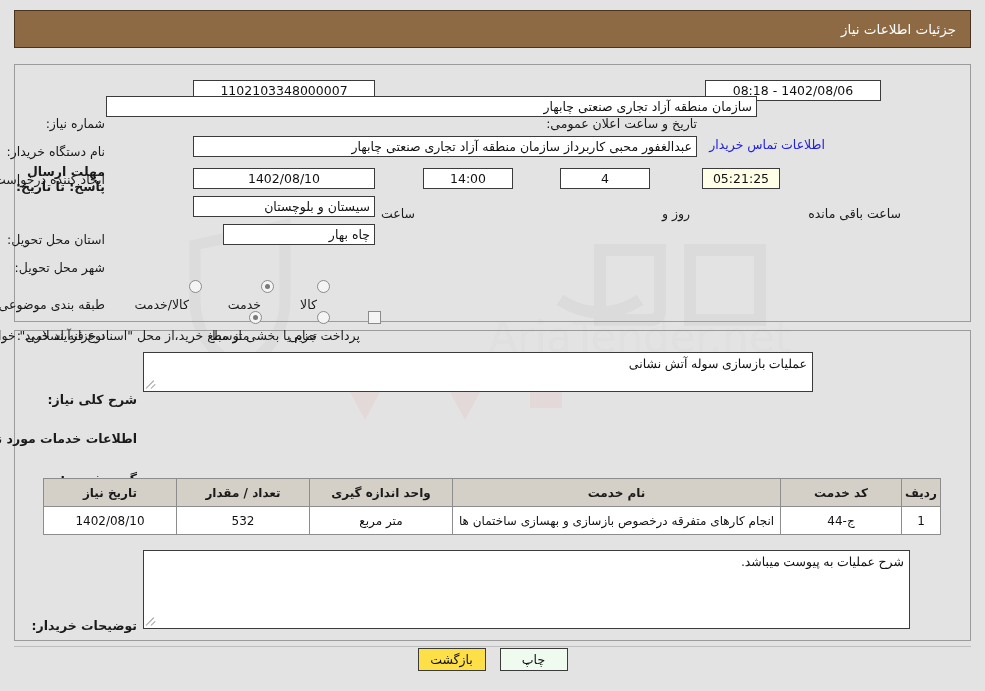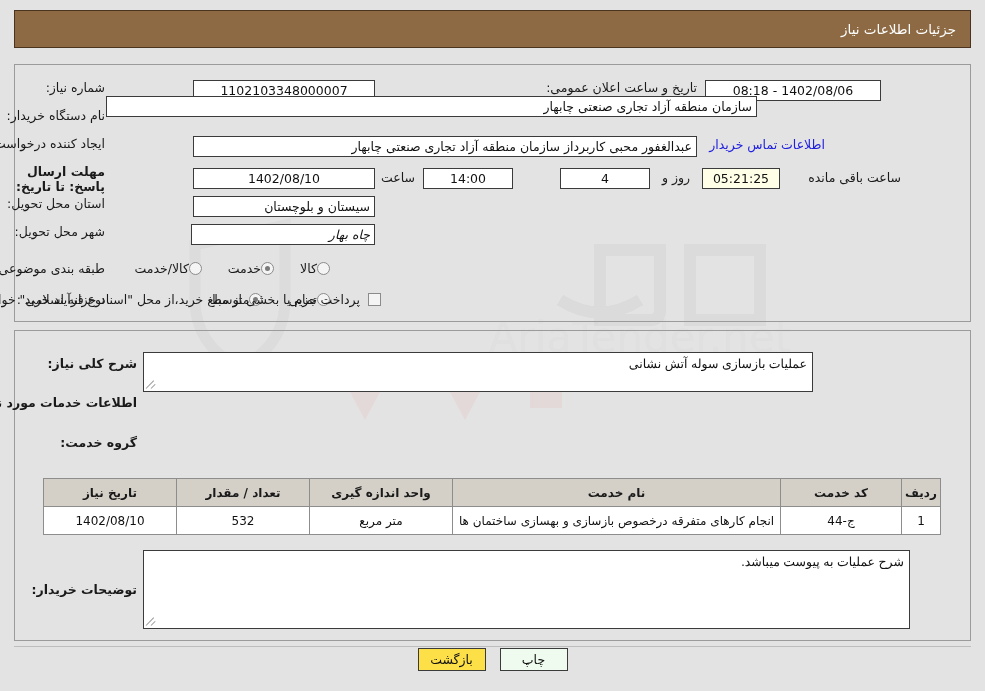--- a/index.html
+++ b/index.html
@@ -63,20 +63,21 @@
     align-items: center;
     white-space: nowrap;
     font-size: 12.5px;
     color: #1a1a1a;
     z-index: 6;
   }
   .lbl {
     font-size: 12.5px;
     color: #1a1a1a;
     line-height: 15px;
+    margin-top: 36px;
   }
   .lbl.b { font-weight: bold; }
   .lbl2 {
     font-size: 12.5px;
     color: #1a1a1a;
     white-space: normal;
     text-align: right;
     line-height: 15px;
   }
   .fld {
@@ -289,21 +290,21 @@
   </div>
 
   <div class="row" style="top:196px; right:880px;">
     <span class="lbl">استان محل تحویل:</span>
   </div>
   <div class="fld r" style="position:absolute; top:196px; right:610px; width:182px; z-index:6;">سیستان و بلوچستان</div>
 
   <div class="row" style="top:224px; right:880px;align-items:center;">
     <span class="lbl">شهر محل تحویل:</span>
   </div>
-  <div class="fld r" style="position:absolute; top:224px; right:610px; width:184px; z-index:6;font-style:italic;">چاه بهار</div>
+  <div class="fld r" style="position:absolute; top:224px; right:610px; width:152px; z-index:6;">چاه بهار</div>
 
   <div class="row" style="top:261px; right:880px;">
     <span class="lbl">طبقه بندی موضوعی:</span>
   </div>
   <div class="row" style="top:261px; right:655px; gap:26px;">
     <span class="opt">
       <span class="radio"></span>
       <span class="lbl">کالا</span>
     </span>
     <span class="opt">

